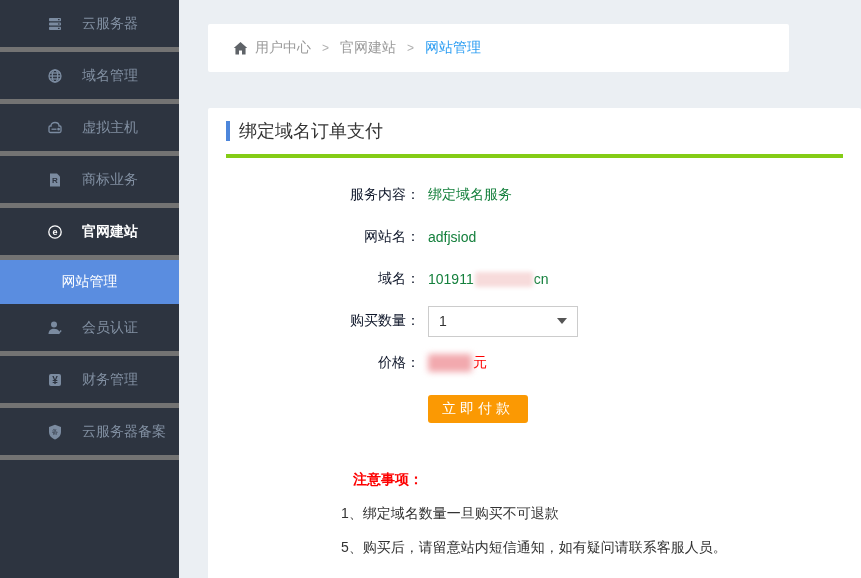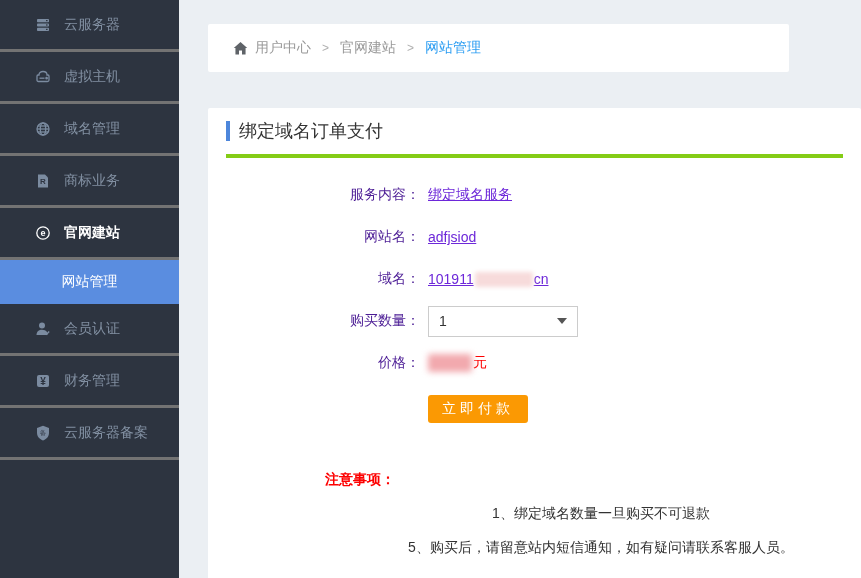--- a/index.html
+++ b/index.html
@@ -10,23 +10,23 @@
     font-size:14px;
     position:relative;
   }
   
   .sidebar {
     position:absolute; left:0; top:0; width:179px; height:578px;
     background:#2d3440;
   }
   .side-item {
     height:52px; display:flex; align-items:center;
-    padding-left:34px; gap:13px;
+    padding-left:46px; gap:19px;
     color:#8290a2; cursor:pointer;
-    border-bottom:3px solid #737373;
+    border-bottom:5px solid #737373;
   }
   .side-item .sicon { width:17px; height:17px; display:flex; align-items:center; justify-content:center; color:#7b8ba0; flex:0 0 17px; }
   .side-item .sicon svg { width:16px; height:16px; }
   .side-item.active { color:#ffffff; font-weight:bold; }
   .side-item.active .sicon { color:#ffffff; }
   .side-sub {
     height:44px; background:#5a8de0; color:#fff;
     display:flex; align-items:center; justify-content:center;
     cursor:pointer;
   }
@@ -47,22 +47,22 @@
   }
   .panel-header {
     margin:0 18px; height:50px; display:flex; align-items:center;
     border-bottom:4px solid #84cc16;
   }
   .title-bar { width:4px; height:20px; background:#4d86db; margin-right:9px; }
   .panel-title { font-size:18px; color:#333; }
   
   .order-form { padding-top:16px; }
   .form-row { min-height:42px; display:flex; align-items:center; }
-  .form-label { width:212px; text-align:right; color:#4c1d95; flex:0 0 212px; }
-  .form-value { margin-left:8px; color:#6d28d9; display:flex; align-items:center;text-decoration:underline; }
+  .form-label { width:212px; text-align:right; color:#0f172a; flex:0 0 212px; }
+  .form-value { margin-left:8px; color:#15803d; display:flex; align-items:center; }
   .redact-domain {
     display:inline-block; width:58px; height:15px; margin:0 1px;
     background:#f7dbdb; filter:blur(2px); border-radius:2px;
   }
   .select-box {
     width:150px; height:31px; border:1px solid #ccc; background:#fff;
     display:flex; align-items:center; padding:0 10px; color:#333;
     justify-content:space-between; cursor:pointer; margin-left:8px;
   }
   .select-caret {
@@ -75,22 +75,22 @@
     background:#f2a9ae; filter:blur(3px); border-radius:2px; margin-right:1px;
   }
   .btn-row { margin-top:11px; margin-left:220px;text-decoration:underline; }
   .pay-btn {
     width:100px; height:28px; background:#fb9903; color:#fff;
     border:none; border-radius:3px; font-size:14px; letter-spacing:4px;
     cursor:pointer; font-family:inherit;
   }
   
   .notes { margin-top:48px; margin-left:117px; }
-  .notes-heading { color:#fd0000; font-weight:bold; height:20px; }
-  .note-item { color:#333; margin-left:16px; margin-top:14px; height:20px;text-align:center; }
+  .notes-heading { color:#fd0000; font-weight:bold; height:20px;margin-left:28px; }
+  .note-item { color:#333; margin-left:16px; margin-top:14px; height:20px; }
 </style>
 </head>
 <body>
 
 <aside class="sidebar">
   <div class="side-item">
     <span class="sicon">
       <svg viewBox="0 0 16 16">
           <g fill="currentColor">
             <rect x="2" y="2" width="12" height="3.2" rx="0.8"></rect>
@@ -100,38 +100,38 @@
             <rect x="11" y="7.4" width="1.6" height="1.2" fill="#2d3440"></rect>
             <rect x="11" y="11.8" width="1.6" height="1.2" fill="#2d3440"></rect>
           </g>
         </svg>
     </span>
     <span>云服务器</span>
   </div>
   <div class="side-item">
     <span class="sicon">
       <svg viewBox="0 0 16 16" fill="none" stroke="currentColor" stroke-width="1.3">
-          <path d="M4 6 C4 3.5 6 2.5 8 2.5 C10 2.5 12 3.5 12 6 L13 6 C13.8 6 14 6.6 14 7.2 L14 11 C14 12 13.4 12.5 12.5 12.5 L3.5 12.5 C2.6 12.5 2 12 2 11 L2 7.2 C2 6.6 2.2 6 3 6 Z"></path>
-          <line x1="4.5" y1="9.2" x2="9.5" y2="9.2"></line>
-          <circle cx="11.6" cy="9.2" r="0.7" fill="currentColor"></circle>
-        </svg>
-    </span>
-    <span>虚拟主机</span>
-  </div>
-  <div class="side-item">
-    <span class="sicon">
-      <svg viewBox="0 0 16 16" fill="none" stroke="currentColor" stroke-width="1.3">
           <circle cx="8" cy="8" r="6"></circle>
           <ellipse cx="8" cy="8" rx="2.7" ry="6"></ellipse>
           <line x1="2" y1="8" x2="14" y2="8"></line>
           <line x1="2.8" y1="5" x2="13.2" y2="5"></line>
           <line x1="2.8" y1="11" x2="13.2" y2="11"></line>
         </svg>
     </span>
     <span>域名管理</span>
+  </div>
+  <div class="side-item">
+    <span class="sicon">
+      <svg viewBox="0 0 16 16" fill="none" stroke="currentColor" stroke-width="1.3">
+          <path d="M4 6 C4 3.5 6 2.5 8 2.5 C10 2.5 12 3.5 12 6 L13 6 C13.8 6 14 6.6 14 7.2 L14 11 C14 12 13.4 12.5 12.5 12.5 L3.5 12.5 C2.6 12.5 2 12 2 11 L2 7.2 C2 6.6 2.2 6 3 6 Z"></path>
+          <line x1="4.5" y1="9.2" x2="9.5" y2="9.2"></line>
+          <circle cx="11.6" cy="9.2" r="0.7" fill="currentColor"></circle>
+        </svg>
+    </span>
+    <span>虚拟主机</span>
   </div>
   <div class="side-item">
     <span class="sicon">
       <svg viewBox="0 0 16 16">
           <path fill="currentColor" d="M3 1.5 h7 l3 3 V14.5 H3 Z"></path>
           <text x="8" y="11" text-anchor="middle" font-size="8" font-weight="bold" fill="#2d3440">R</text>
         </svg>
     </span>
     <span>商标业务</span>
   </div>

